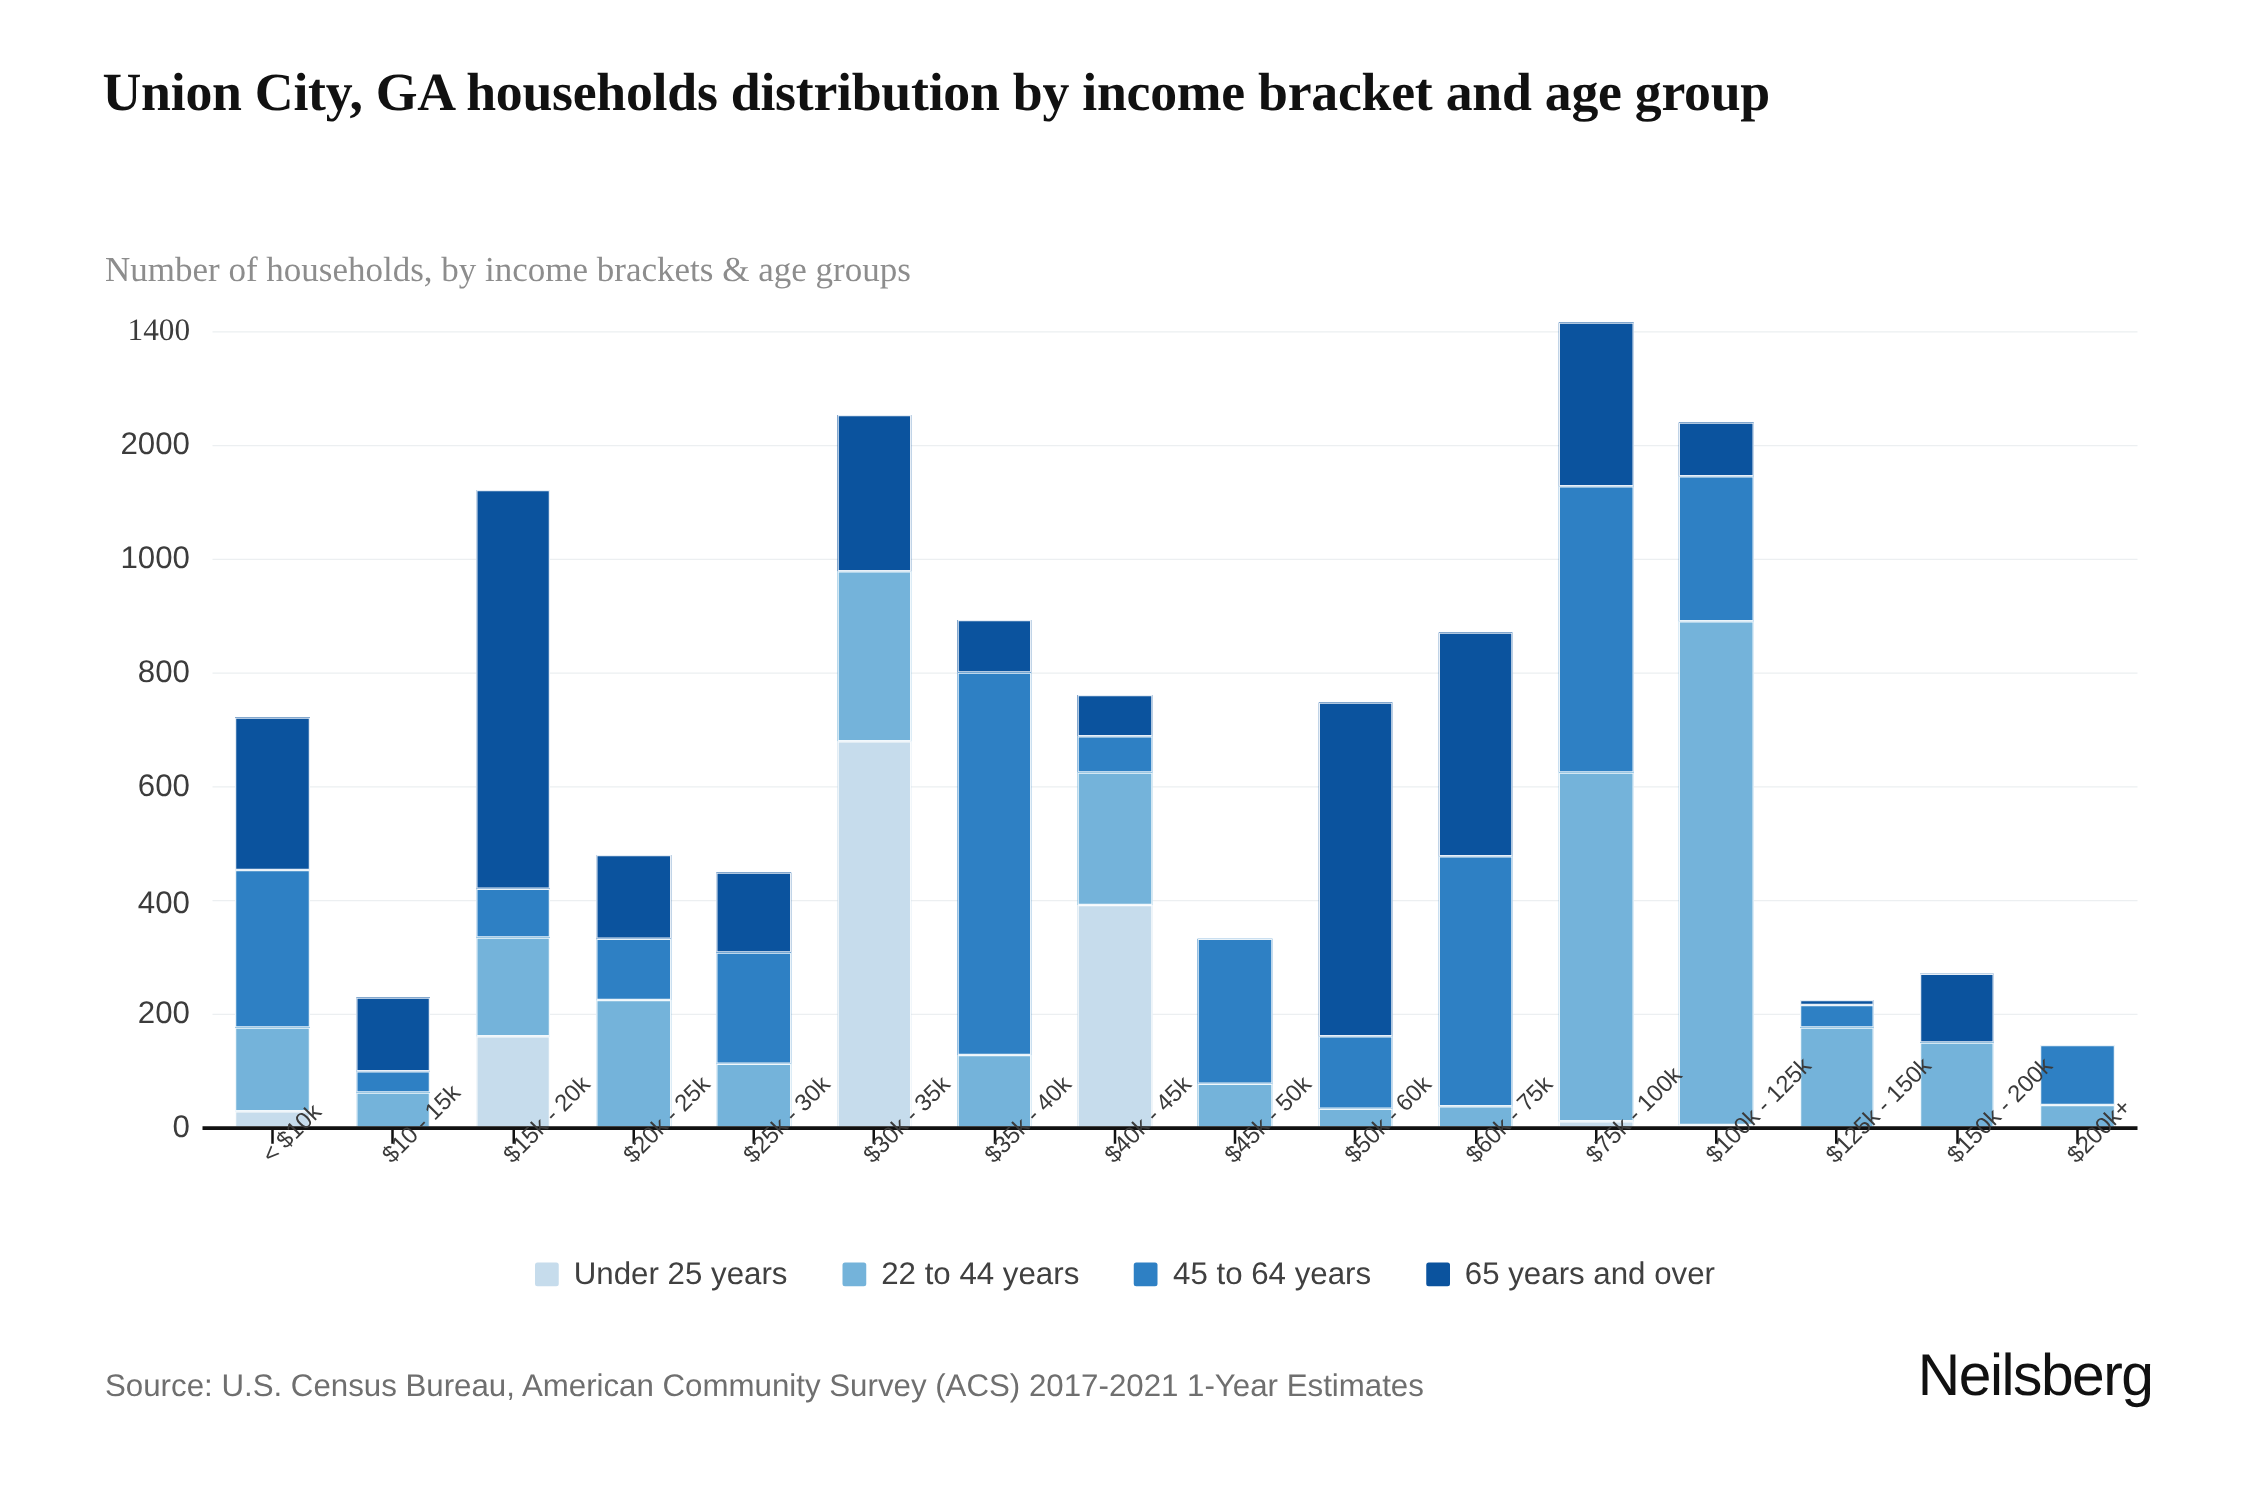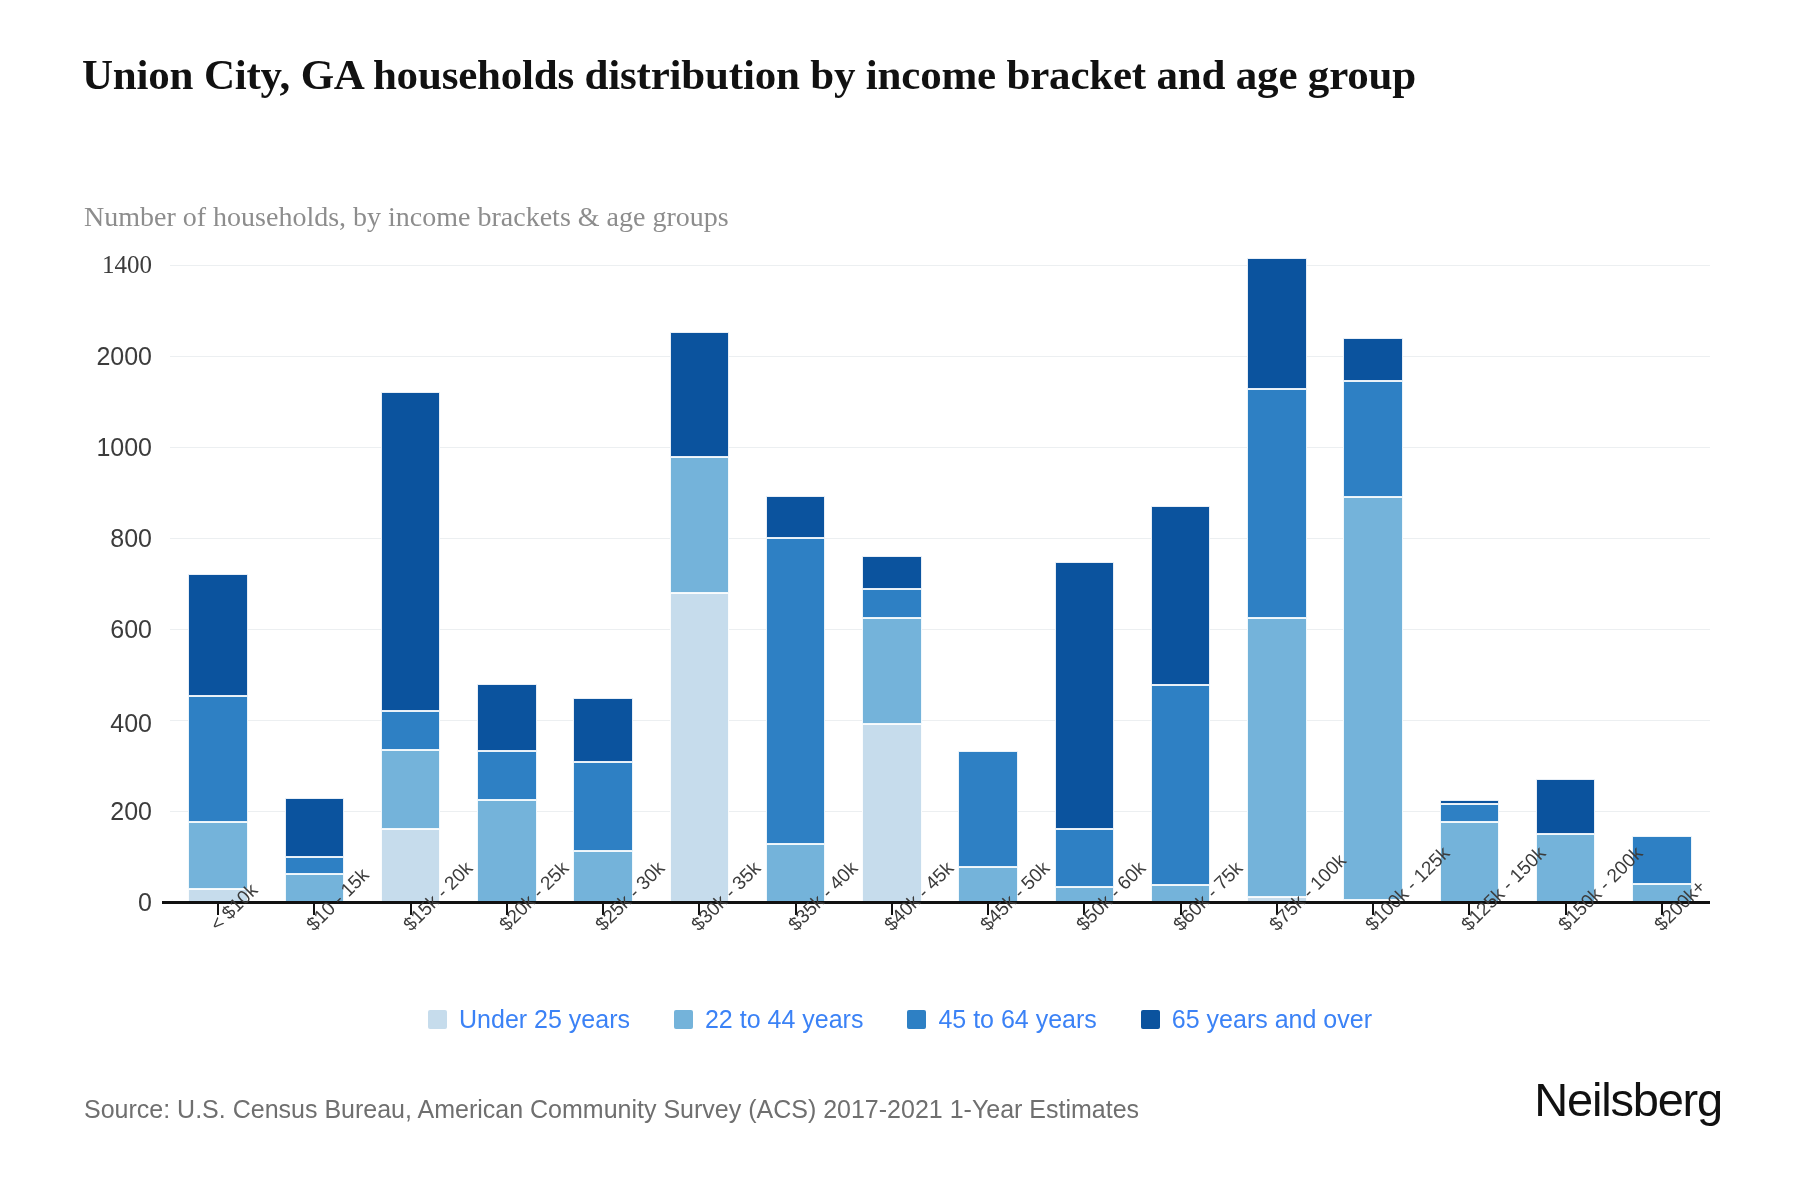--- a/index.html
+++ b/index.html
@@ -57,21 +57,21 @@
     font-family:"Liberation Sans",sans-serif;
   }
 
   
   #legend{
     position:absolute;left:0;top:1005px;width:1800px;
     display:flex;justify-content:center;align-items:center;gap:44px;
   }
   .leg-item{display:flex;align-items:center;gap:12px;}
   .leg-swatch{width:19px;height:19px;border-radius:2px;}
-  .leg-text{font-size:25px;color:#3b82f6;font-family:"Liberation Sans",sans-serif;}
+  .leg-text{font-size:25px;color:#404040;font-family:"Liberation Sans",sans-serif;}
 
   #source{
     position:absolute;left:84px;top:1095px;
     font-size:25px;color:#6f6f6f;font-family:"Liberation Sans",sans-serif;
   }
   #brand{
     position:absolute;right:78px;top:1072px;
     font-size:47px;font-weight:normal;color:#111111;letter-spacing:-1.2px;
     font-family:"Liberation Sans",sans-serif;
   }

